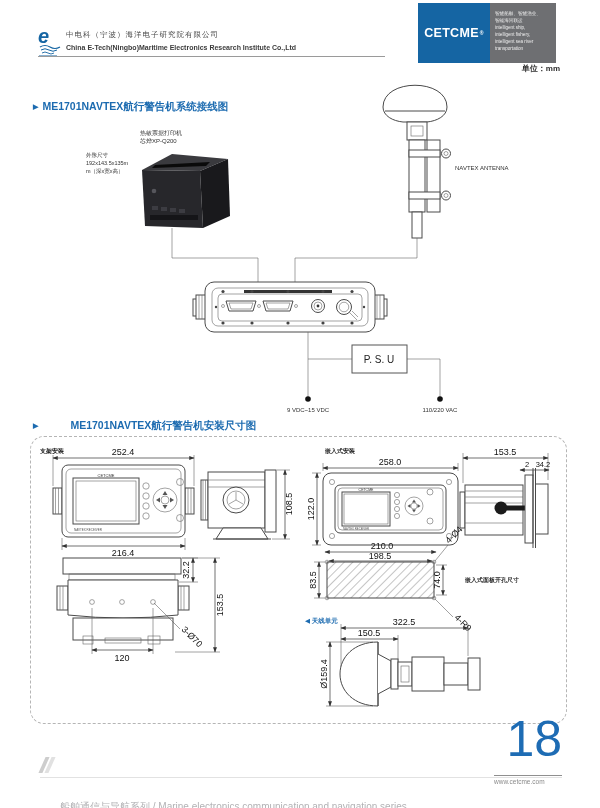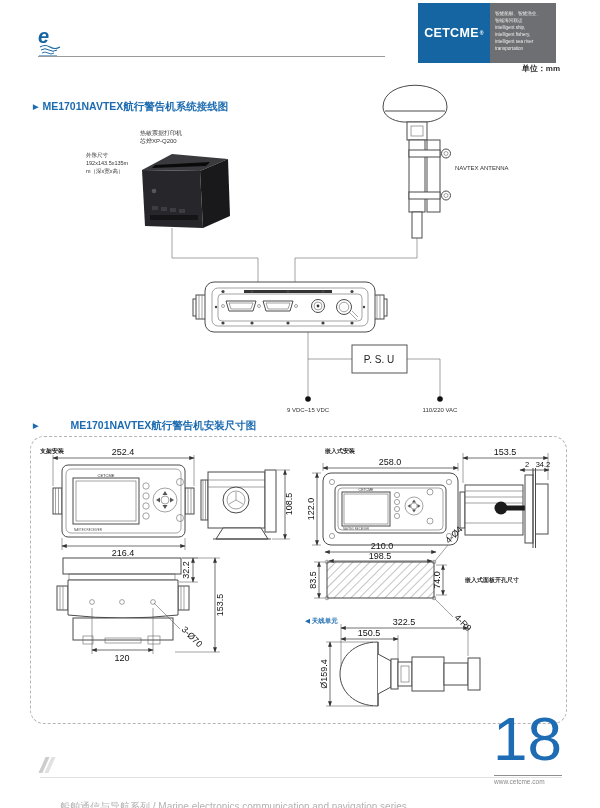--- a/index.html
+++ b/index.html
@@ -35,21 +35,21 @@
   .lbl6{font-size:6px;font-weight:bold;fill:#222;}
   .tiny{font-size:5.5px;fill:#333;}
   .t6{font-size:6px;fill:#333;}
   .bluelbl{font-size:6.5px;font-weight:bold;fill:#1c6bb0;}
   
   .footline{position:absolute;left:40px;top:777px;width:522px;height:1px;background:#e2e2e2;}
   .slashes{position:absolute;left:42px;top:757px;}
   .slash{display:inline-block;width:4px;height:16px;background:#cdcdcd;transform:skewX(-24deg);margin-right:2px;}
   .slash.s2{background:#e1e1e1;}
   .series{position:absolute;left:60px;top:800px;font-size:10px;color:#b2b2b5;}
-  .pagenum{position:absolute;right:38px;top:713px;font-size:62px;line-height:52px;color:#1e6cb4;text-align:right;}
+  .pagenum{position:absolute;right:38px;top:713px;font-size:50px;line-height:52px;color:#1e6cb4;text-align:right;}
   .site{position:absolute;left:494px;top:775px;width:68px;border-top:1px solid #8f8f8f;
         font-size:6.5px;color:#8a8a8a;padding-top:2px;}
 </style>
 </head>
 <body>
 
 <div class="page">
 
   <svg width="0" height="0" style="position:absolute">
     <defs>
@@ -62,20 +62,24 @@
     </defs>
   </svg>
 
   <svg class="logo" width="26" height="32">
     <text x="2" y="17" font-family="DejaVu Serif, serif" font-style="italic" font-weight="bold" font-size="20" fill="#1565a3">e</text>
     <path d="M4,21 Q9,18 14,21 T24,21" stroke="#1565a3" stroke-width="1.2" fill="none"></path>
     <path d="M5,24 Q9,21.5 13,24 T21,24" stroke="#1565a3" stroke-width="1" fill="none"></path>
     <path d="M6,27 Q9,25 12,27 T18,27" stroke="#1565a3" stroke-width=".9" fill="none"></path>
     <rect x="3" y="29.5" width="18" height="1" fill="#1565a3"></rect>
   </svg>
+  <div class="co">
+    <div class="co-cn">中电科（宁波）海洋电子研究院有限公司</div>
+    <div class="co-en">China E-Tech(Ningbo)Maritime Electronics Research Institute Co.,Ltd</div>
+  </div>
   <div class="hrule"></div>
 
   <div class="brandbox">
     <div class="brand-blue">
       <span>CETCME</span>
         <sup>®</sup>
     </div>
     <div class="brand-gray">
       <div>智慧船舶、智慧渔业、</div>
       <div>智能海河联运</div>

